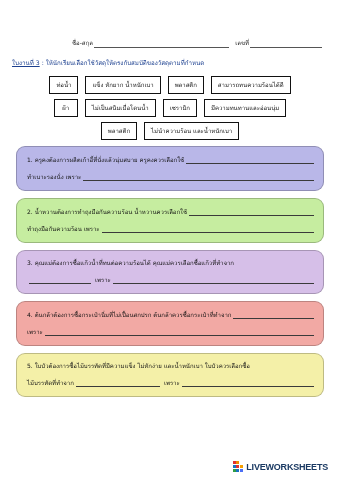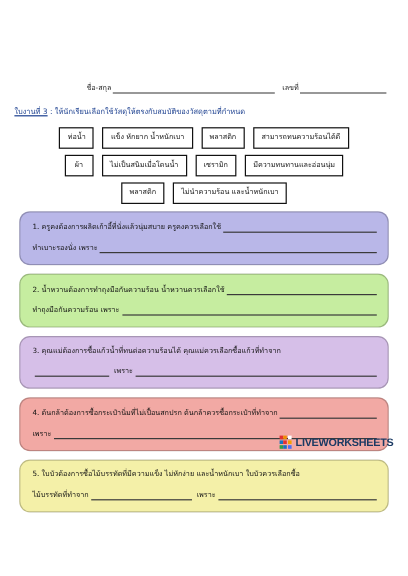--- a/index.html
+++ b/index.html
@@ -12,24 +12,23 @@
     background: #ffffff;
     font-family: "DejaVu Sans", "Liberation Sans", sans-serif;
     color: #1a1a1a;
     overflow: hidden;
     position: relative;
   }
 
   .page {
     position: relative;
     width: 340px;
-    height: 352px;
+    height: 480px;
     box-sizing: border-box;
     padding: 0;
-    margin-top: 30px;
   }
 
   
   .name-row {
     position: absolute;
     top: 38px;
     left: 72px;
     right: 18px;
     display: flex;
     align-items: flex-end;

